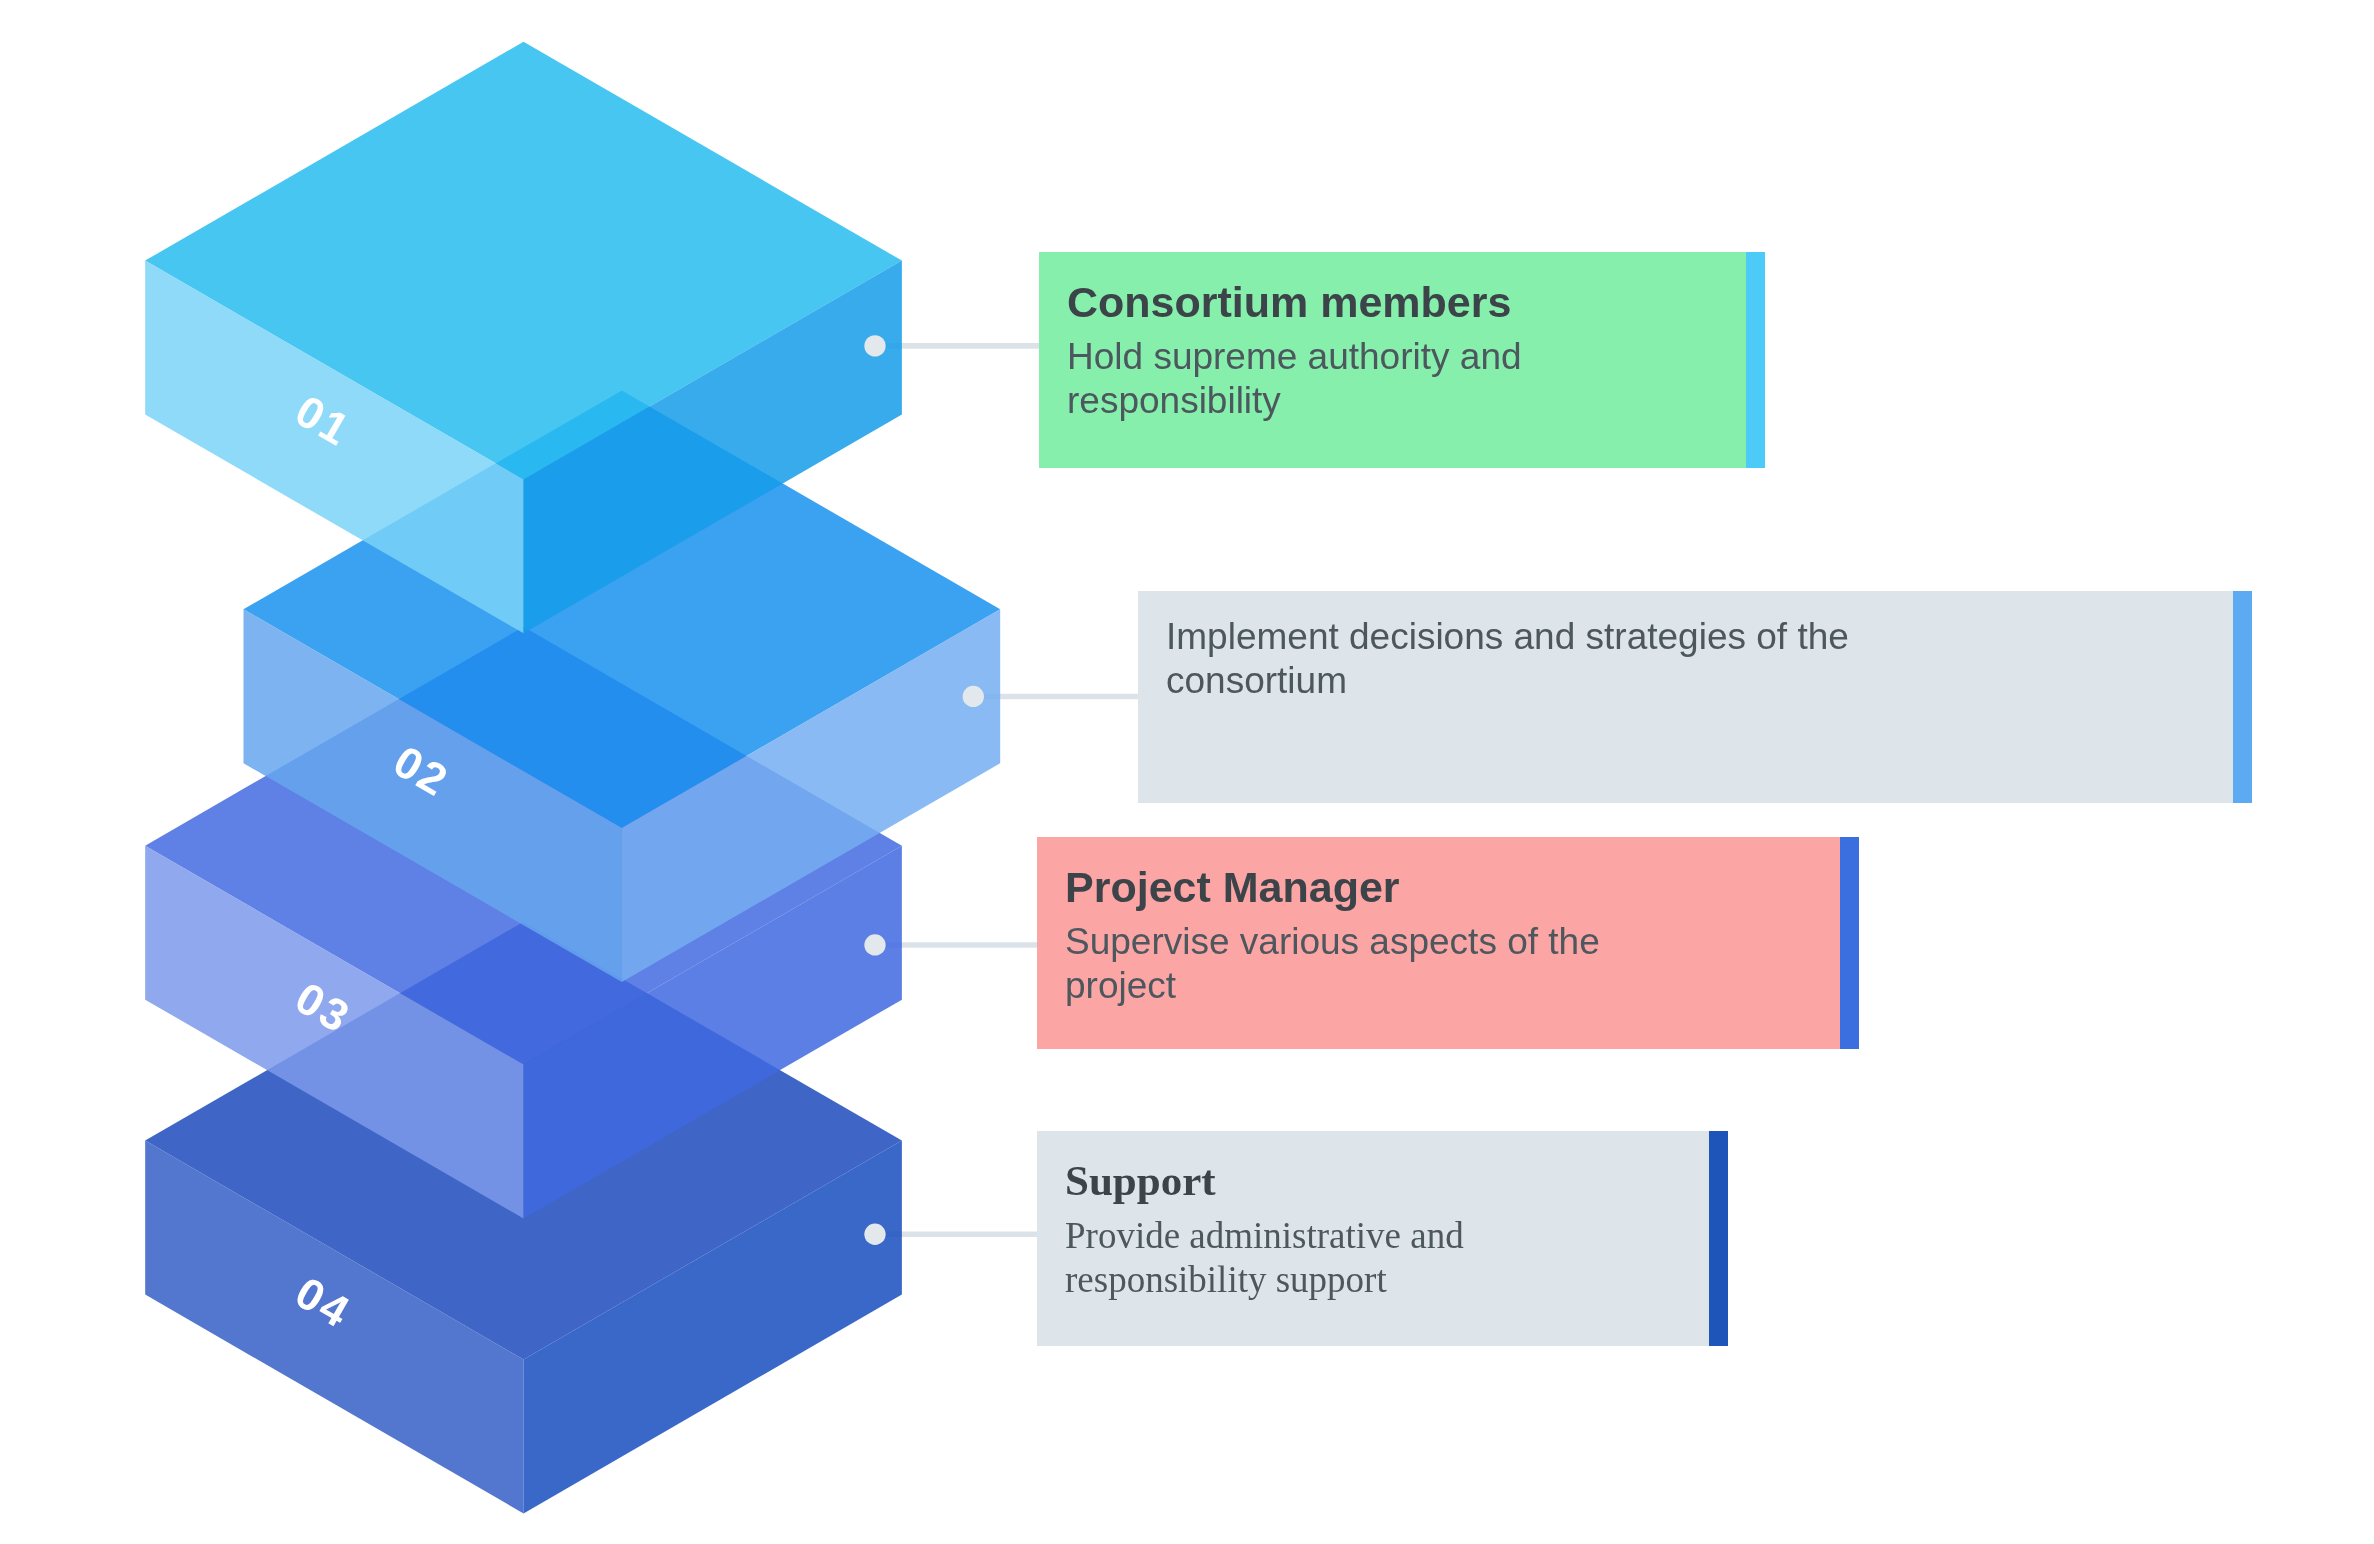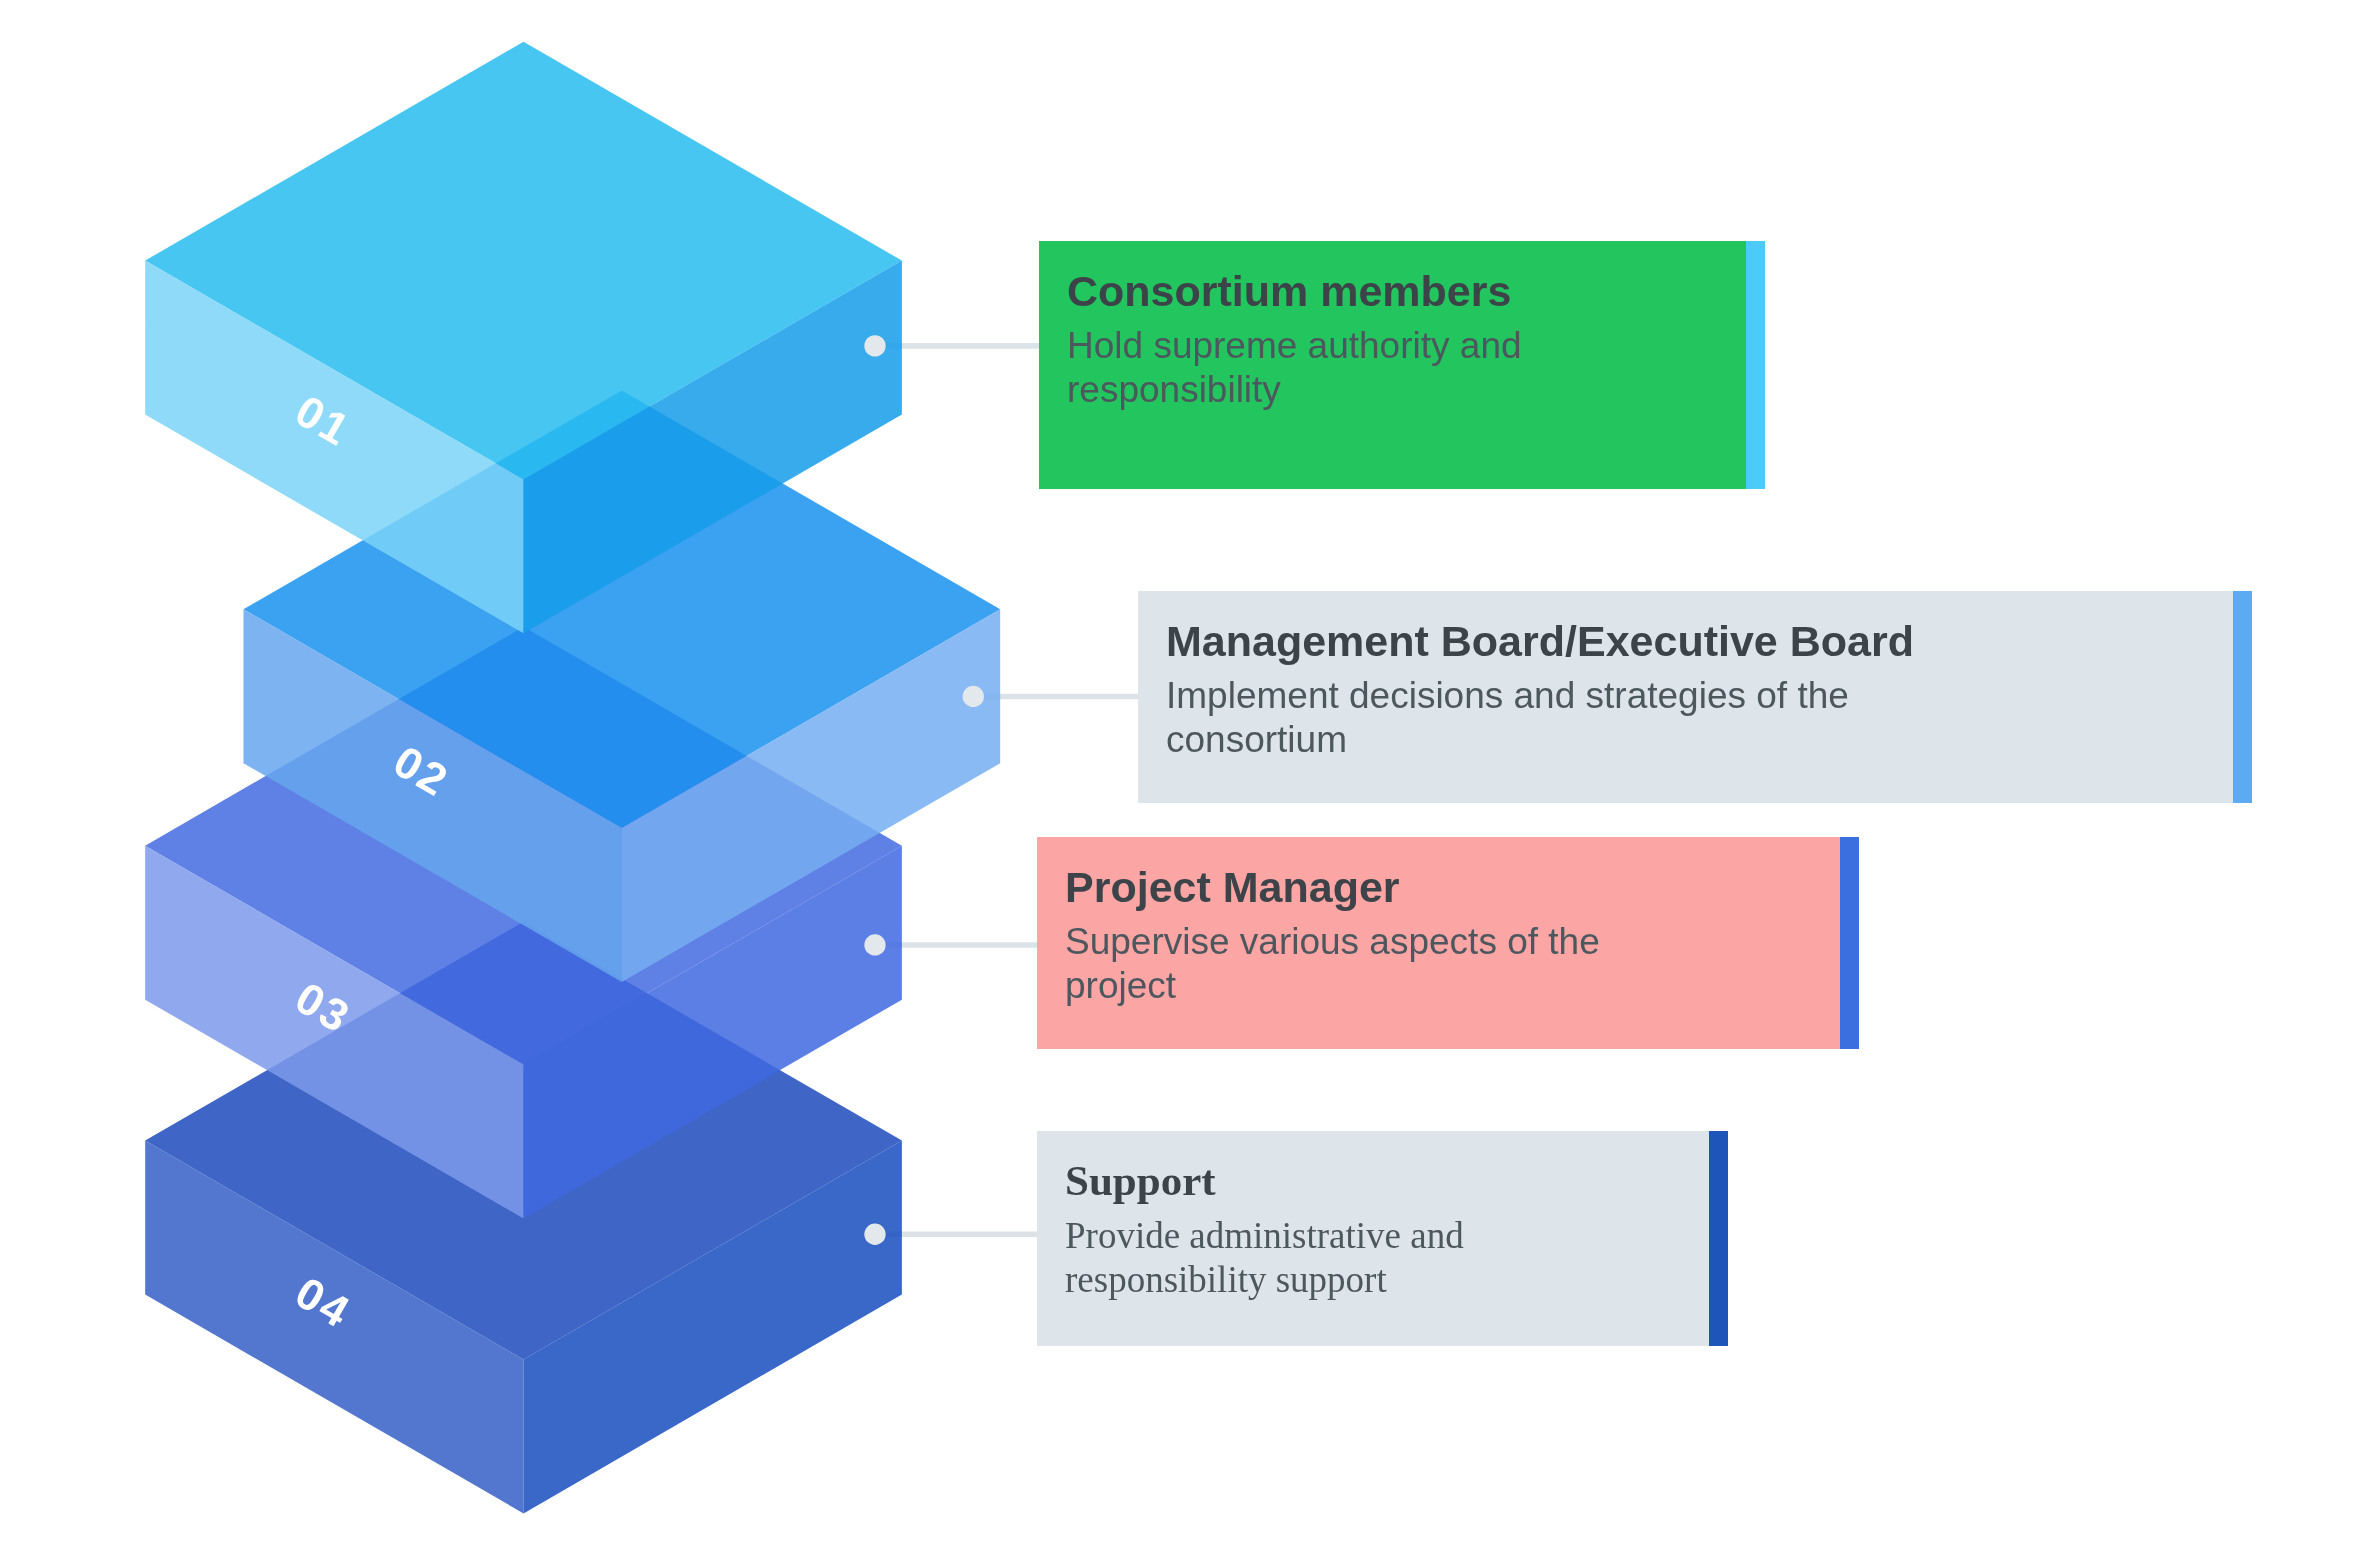--- a/index.html
+++ b/index.html
@@ -93,32 +93,31 @@
     </g>
 
     <g>
       <circle cx="943" cy="373" r="11.5" fill="#e3e8ec"></circle>
       <circle cx="1049" cy="751" r="11.5" fill="#e3e8ec"></circle>
       <circle cx="943" cy="1019" r="11.5" fill="#e3e8ec"></circle>
       <circle cx="943" cy="1331" r="11.5" fill="#e3e8ec"></circle>
     </g>
   </svg>
 
-  <div class="card" style="left: 1039px; top: 241px; width: 726px; height: 248px; background-color: #22c55e;">
+  <div class="card" style="left: 1039px; top: 252px; width: 726px; height: 216px; background-color: #86efac;">
     <div class="card-body">
       <div class="card-title" style="color: rgb(61, 68, 73);">Consortium members</div>
       <div class="card-desc" style="color: rgb(77, 87, 94);">Hold supreme authority and
 responsibility</div>
     </div>
     <div class="card-accent" style="background-color: rgb(77, 203, 248);"></div>
   </div>
 
   <div class="card" style="left: 1138px; top: 591px; width: 1114px; height: 212px; background-color: rgb(221, 228, 234);">
     <div class="card-body">
-      <div class="card-title" style="color: rgb(61, 68, 73);">Management Board/Executive Board</div>
       <div class="card-desc" style="color: rgb(77, 87, 94);">Implement decisions and strategies of the
 consortium</div>
     </div>
     <div class="card-accent" style="background-color: rgb(91, 170, 242);"></div>
   </div>
 
   <div class="card" style="left: 1037px; top: 837px; width: 822px; height: 212px; background-color: #fca5a5;">
     <div class="card-body">
       <div class="card-title" style="color: rgb(61, 68, 73);">Project Manager</div>
       <div class="card-desc" style="color: rgb(77, 87, 94);">Supervise various aspects of the

